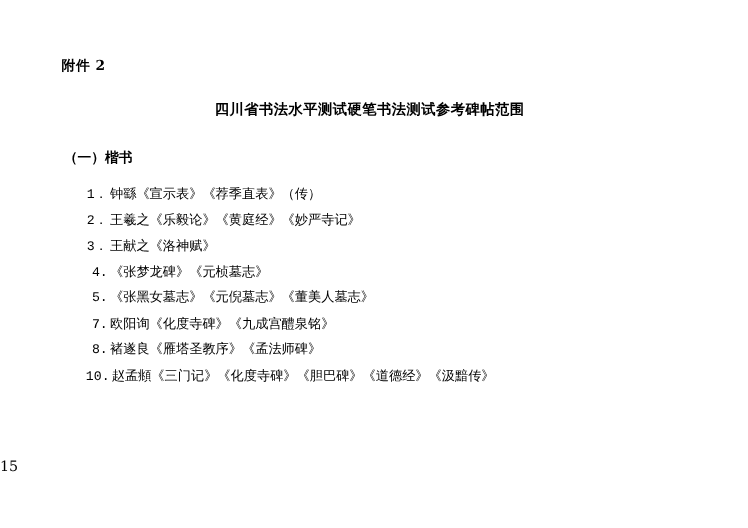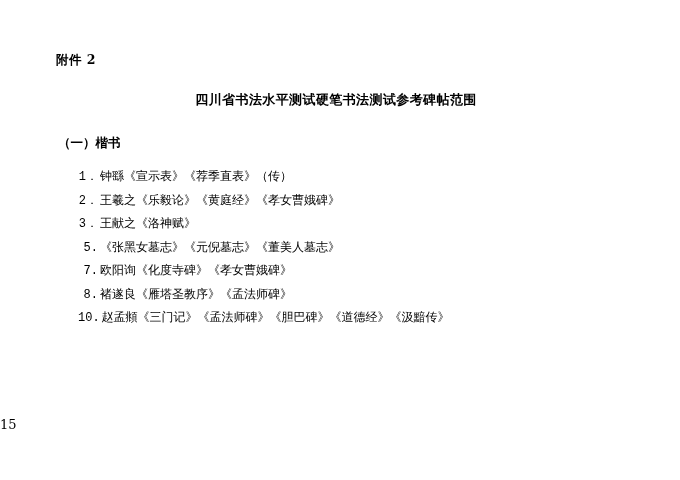--- a/index.html
+++ b/index.html
@@ -81,34 +81,37 @@
 
   <div class="doc-title">四川省书法水平测试硬笔书法测试参考碑帖范围</div>
 
   <div class="section-heading">（一）楷书</div>
 
   <ul class="item-list">
     <li class="list-item">
       <span class="item-num">1．</span><span class="item-text">钟繇《宣示表》《荐季直表》（传）</span>
     </li>
     <li class="list-item">
-      <span class="item-num">2．</span><span class="item-text">王羲之《乐毅论》《黄庭经》《孝女曹娥碑》</span>
+      <span class="item-num">2．</span><span class="item-text">王羲之《乐毅论》《黄庭经》《妙严寺记》</span>
     </li>
     <li class="list-item">
       <span class="item-num">3．</span><span class="item-text">王献之《洛神赋》</span>
     </li>
     <li class="list-item">
+      <span class="item-num">4.</span><span class="item-text">《张梦龙碑》《元桢墓志》</span>
+    </li>
+    <li class="list-item">
       <span class="item-num">5.</span><span class="item-text">《张黑女墓志》《元倪墓志》《董美人墓志》</span>
     </li>
     <li class="list-item">
-      <span class="item-num">7.</span><span class="item-text">欧阳询《化度寺碑》《孝女曹娥碑》</span>
+      <span class="item-num">7.</span><span class="item-text">欧阳询《化度寺碑》《九成宫醴泉铭》</span>
     </li>
     <li class="list-item">
       <span class="item-num">8.</span><span class="item-text">褚遂良《雁塔圣教序》《孟法师碑》</span>
     </li>
     <li class="list-item">
-      <span class="item-num">10.</span><span class="item-text">赵孟頫《三门记》《孟法师碑》《胆巴碑》《道德经》《汲黯传》</span>
+      <span class="item-num">10.</span><span class="item-text">赵孟頫《三门记》《化度寺碑》《胆巴碑》《道德经》《汲黯传》</span>
     </li>
   </ul>
 
   <div class="page-number">15</div>
 
 </div>
 
 </body></html>

